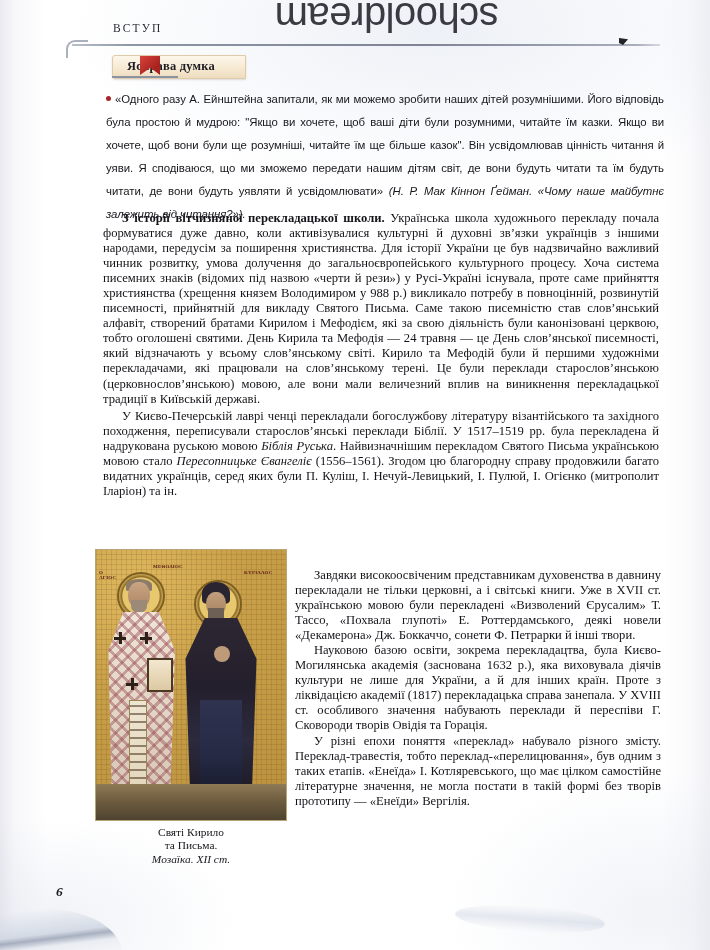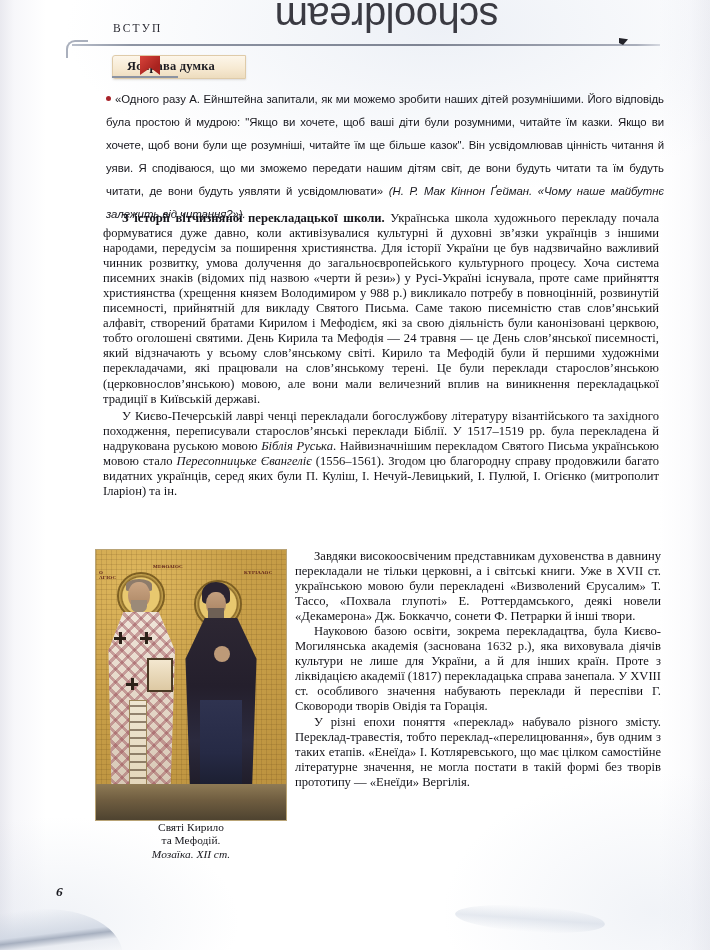--- a/index.html
+++ b/index.html
@@ -288,31 +288,32 @@
   .insc {
     position: absolute;
     font-family: "Liberation Serif", serif;
     font-size: 5px;
     line-height: 5.4px;
     font-weight: bold;
     color: #5d2018;
     letter-spacing: .2px;
   }
   figcaption {
+    margin-top: 5px;
     text-align: center;
     font-size: 11.4px;
     line-height: 13.4px;
     color: #16161c;
   }
   figcaption .src { font-style: italic; }
 
   
   .body-right {
     position: absolute;
-    left: 295px; top: 549px;
+    left: 295px; top: 568px;
     width: 366px;
     font-size: 12.6px;
     line-height: 15.05px;
     text-align: justify;
     text-indent: 19px;
     hyphens: auto;
     color: #14141a;
   }
   .body-right p { margin: 0; }
 
@@ -380,21 +381,21 @@
     <div class="fig-r-hand"></div>
 
     <div class="insc" style="left:3px;top:20px;width:18px;">Ο ΑΓΙΟC</div>
     <div class="insc" style="left:57px;top:14px;width:16px;">ΜΕΘΟΔΙΟC</div>
     <div class="insc" style="left:148px;top:20px;width:18px;">ΚΥΡΙΛΛΟC</div>
 
     <div class="ground"></div>
   </div>
   <figcaption>
     <div>Святі Кирило</div>
-    <div>та Мефодій.</div>
+    <div>та Письма.</div>
     <div class="src">Мозаїка. XII ст.</div>
   </figcaption>
 </figure>
 
 <div class="body-right">
   <p>Завдяки високоосвіченим представникам духовенства в давнину перекладали не тільки церковні, а і світські книги. Уже в XVII ст. українською мовою були перекладені «Визволений Єрусалим» Т. Тассо, «Похвала глупоті» Е. Роттердамського, деякі новели «Декамерона» Дж. Боккаччо, сонети Ф. Петрарки й інші твори.</p>
   <p>Науковою базою освіти, зокрема перекладацтва, була Києво-Могилянська академія (заснована 1632 р.), яка виховувала діячів культури не лише для України, а й для інших країн. Проте з ліквідацією академії (1817) перекладацька справа занепала. У XVIII ст. особливого значення набувають переклади й переспіви Г. Сковороди творів Овідія та Горація.</p>
   <p>У різні епохи поняття «переклад» набувало різного змісту. Переклад-травестія, тобто переклад-«перелицювання», був одним з таких етапів. «Енеїда» І. Котляревського, що має цілком самостійне літературне значення, не могла постати в такій формі без творів прототипу — «Енеїди» Вергілія.</p>
 </div>
 

